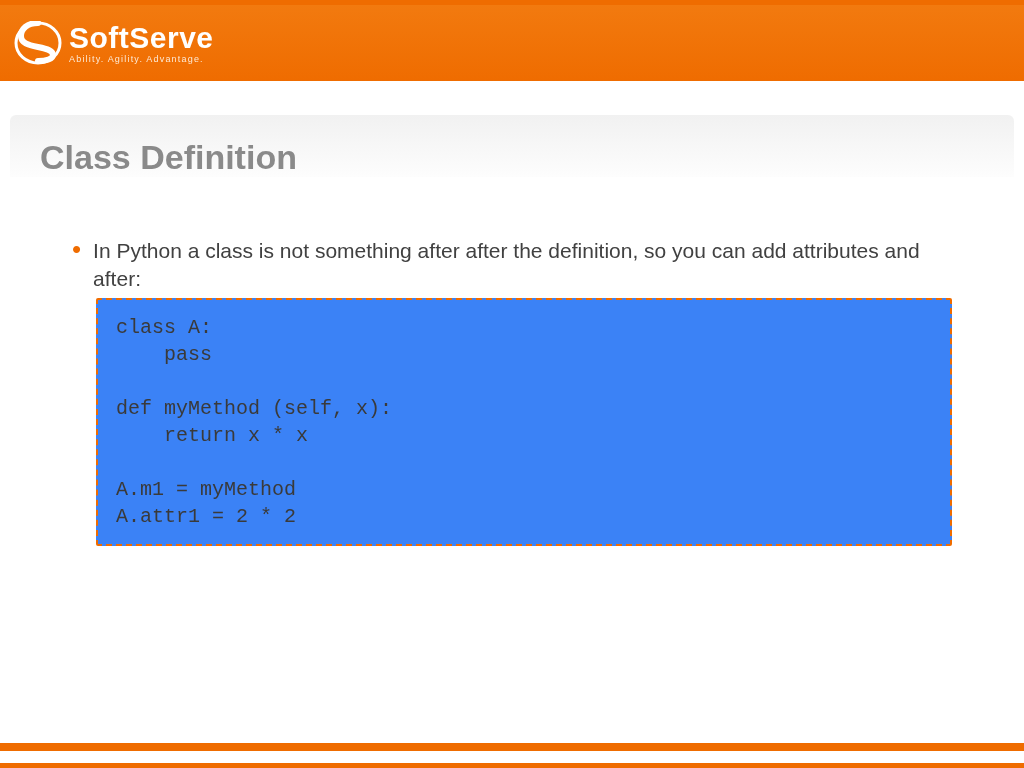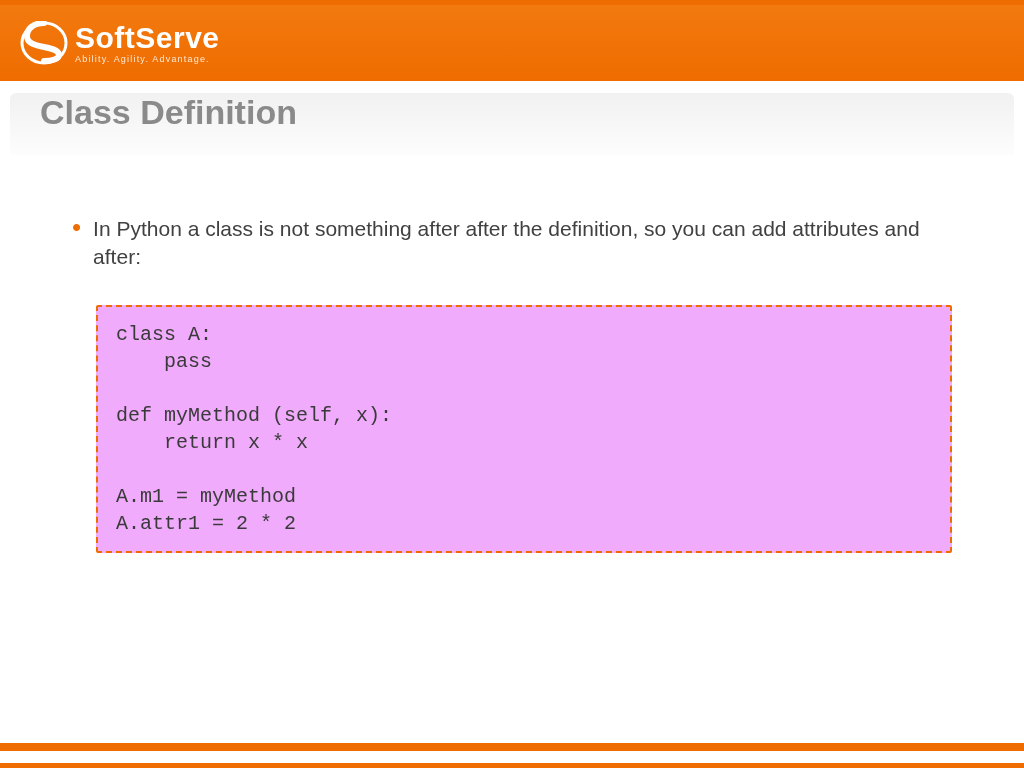--- a/index.html
+++ b/index.html
@@ -13,41 +13,41 @@
     border-top: 5px solid #ef6c00;
     border-bottom: 5px solid #ef6c00;
     background: #ffffff;
   }
 
   .header-bar {
     height: 76px;
     background: linear-gradient(to bottom, #f27a0f 0%, #ef6c00 100%);
     display: flex;
     align-items: center;
-    padding-left: 19px;
+    padding-left: 13px;
   }
 
   .logo {
     display: flex;
     align-items: center;
     gap: 6px;
     color: #fff;
   }
   .logo-mark svg { display: block; }
   .logo-text { display: flex; flex-direction: column; line-height: 1; }
   .logo-name { font-size: 30px; font-weight: 700; letter-spacing: 0.5px; }
   .logo-tag { font-size: 9px; letter-spacing: 1.2px; margin-top: 2px; color: #fde9d6; }
 
   .title-bar {
-    margin-top: 12px;
+    margin-top: 34px;
     height: 62px;
     background: linear-gradient(to bottom, #f1f1f1 0%, #fdfdfd 100%);
     border-radius: 6px 6px 0 0;
     display: flex;
-    align-items: flex-start;
+    align-items: flex-end;
     padding-left: 30px;
     margin-left: 10px;
     margin-right: 10px;
   }
   .title-text {
     font-size: 34px;
     font-weight: 700;
     color: #8a8a8a;
   }
 
@@ -66,24 +66,24 @@
     font-size: 26px;
     line-height: 24px;
     flex: 0 0 auto;
   }
   .bullet-text {
     font-size: 21px;
     line-height: 1.35;
   }
 
   .code-box {
-    margin-top: 33px;
+    margin-top: 4px;
     margin-left: 24px;
     border: 2px dashed #ef6c00;
-    background: #f0abfc;
+    background: #3b82f6;
     padding: 14px 18px;
     border-radius: 2px;
   }
   .code-box pre {
     font-family: "Courier New", Courier, monospace;
     font-size: 20px;
     line-height: 1.35;
     color: #3a3a3a;
     white-space: pre;
   }

